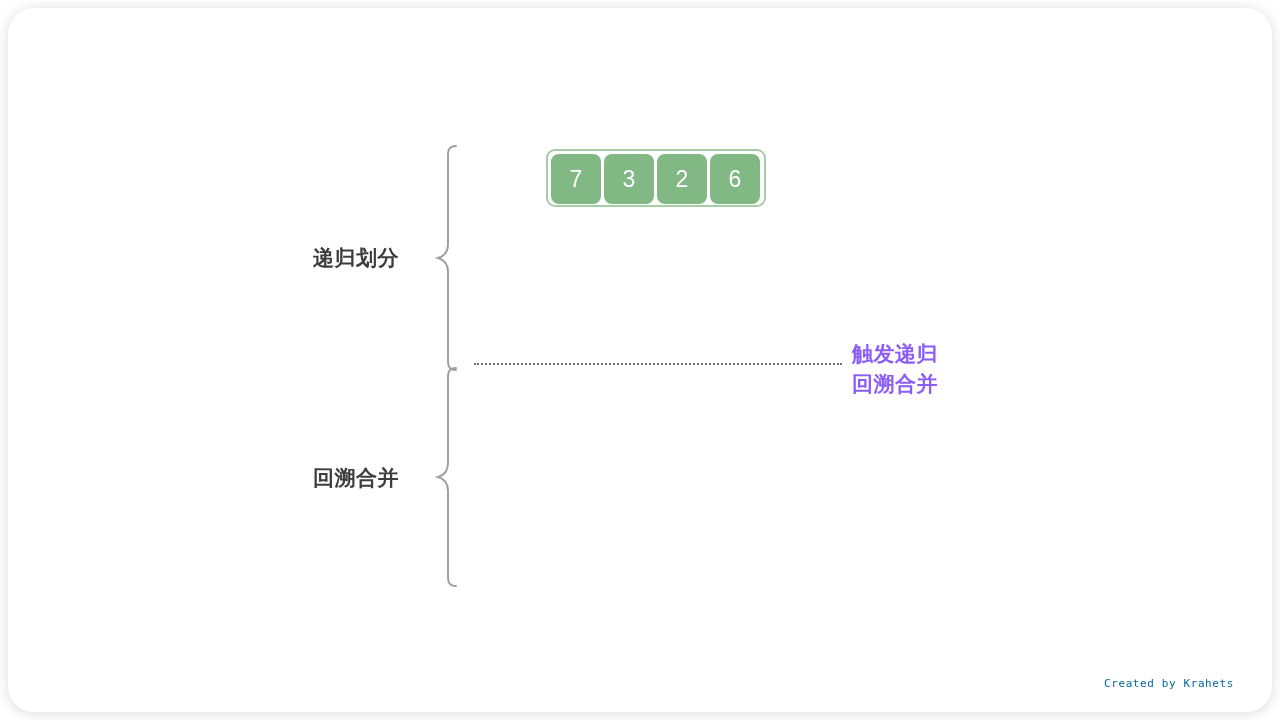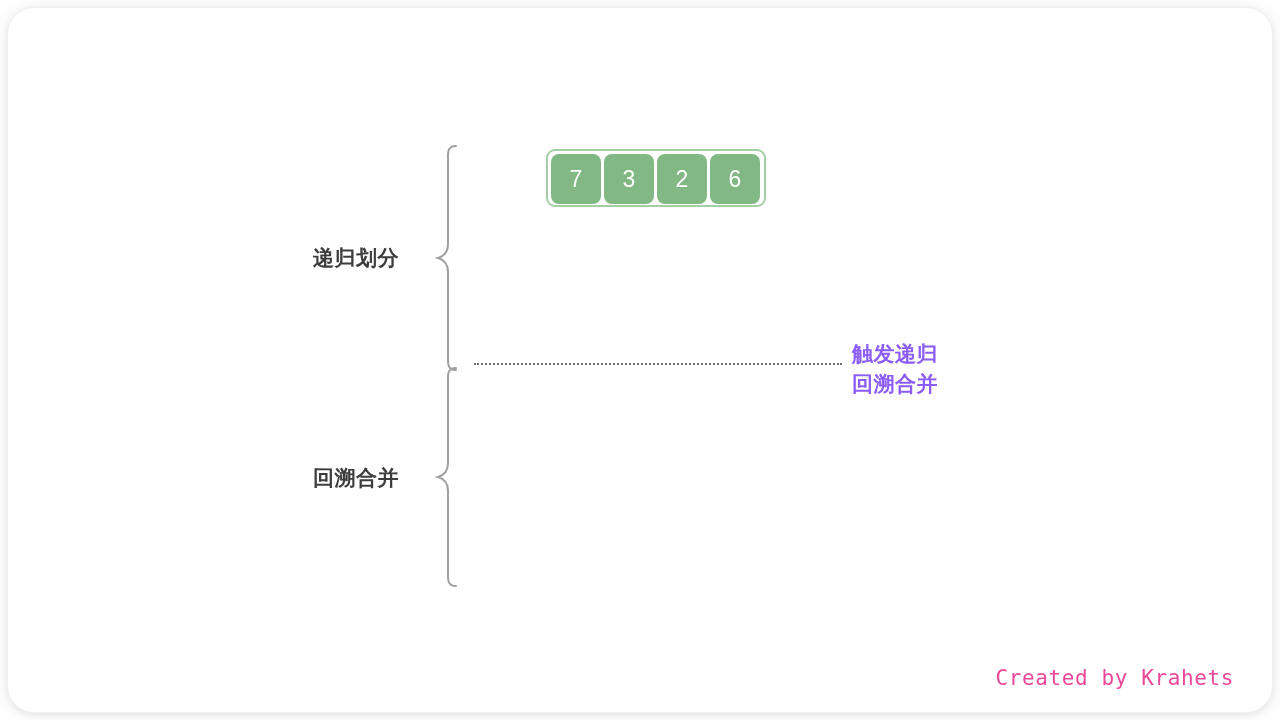--- a/index.html
+++ b/index.html
@@ -105,22 +105,22 @@
     white-space: nowrap;
     font-family: Liberation Sans, sans-serif;
   }
 
   
   #watermark {
     position: absolute;
     right: 38px;
     bottom: 22px;
     font-family: "DejaVu Sans Mono", "Liberation Mono", monospace;
-    font-size: 21px;
-    color: #ec4899;
+    font-size: 11px;
+    color: #0369a1;
     letter-spacing: 0.6px;
     white-space: nowrap;
     text-align: right;
   }
 </style>
 </head>
 <body>
 
 <div id="canvas">
   <div class="card">

